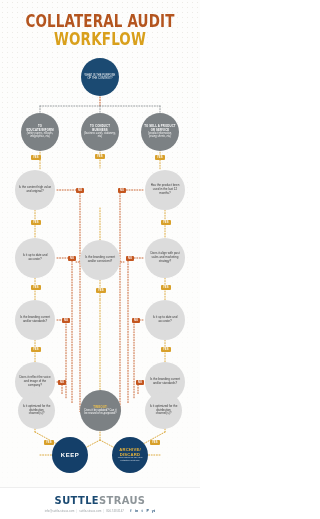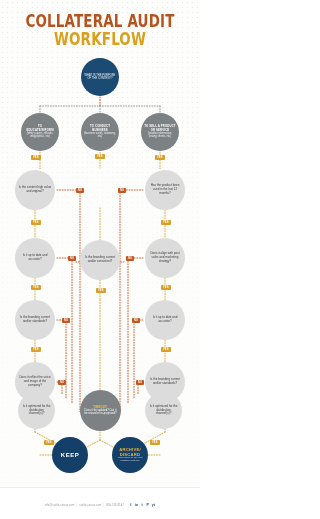--- a/index.html
+++ b/index.html
@@ -241,20 +241,23 @@
   <div class="chip no" style="left:76px;top:188px;">NO</div>
   <div class="chip no" style="left:118px;top:188px;">NO</div>
   <div class="chip no" style="left:68px;top:256px;">NO</div>
   <div class="chip no" style="left:126px;top:256px;">NO</div>
   <div class="chip no" style="left:62px;top:318px;">NO</div>
   <div class="chip no" style="left:132px;top:318px;">NO</div>
   <div class="chip no" style="left:58px;top:380px;">NO</div>
   <div class="chip no" style="left:136px;top:380px;">NO</div>
 
   <div class="footer">
+    <div class="logo">
+      <span class="a">SUTTLE</span><span class="b">STRAUS</span>
+    </div>
     <div class="fline">
       <span>info@suttle-straus.com</span>
       <span class="sep">|</span>
       <span>suttle-straus.com</span>
       <span class="sep">|</span>
       <span>800.748.8147</span>
       <span class="social">
         <i>f</i>
         <i>in</i>
         <i>t</i>

